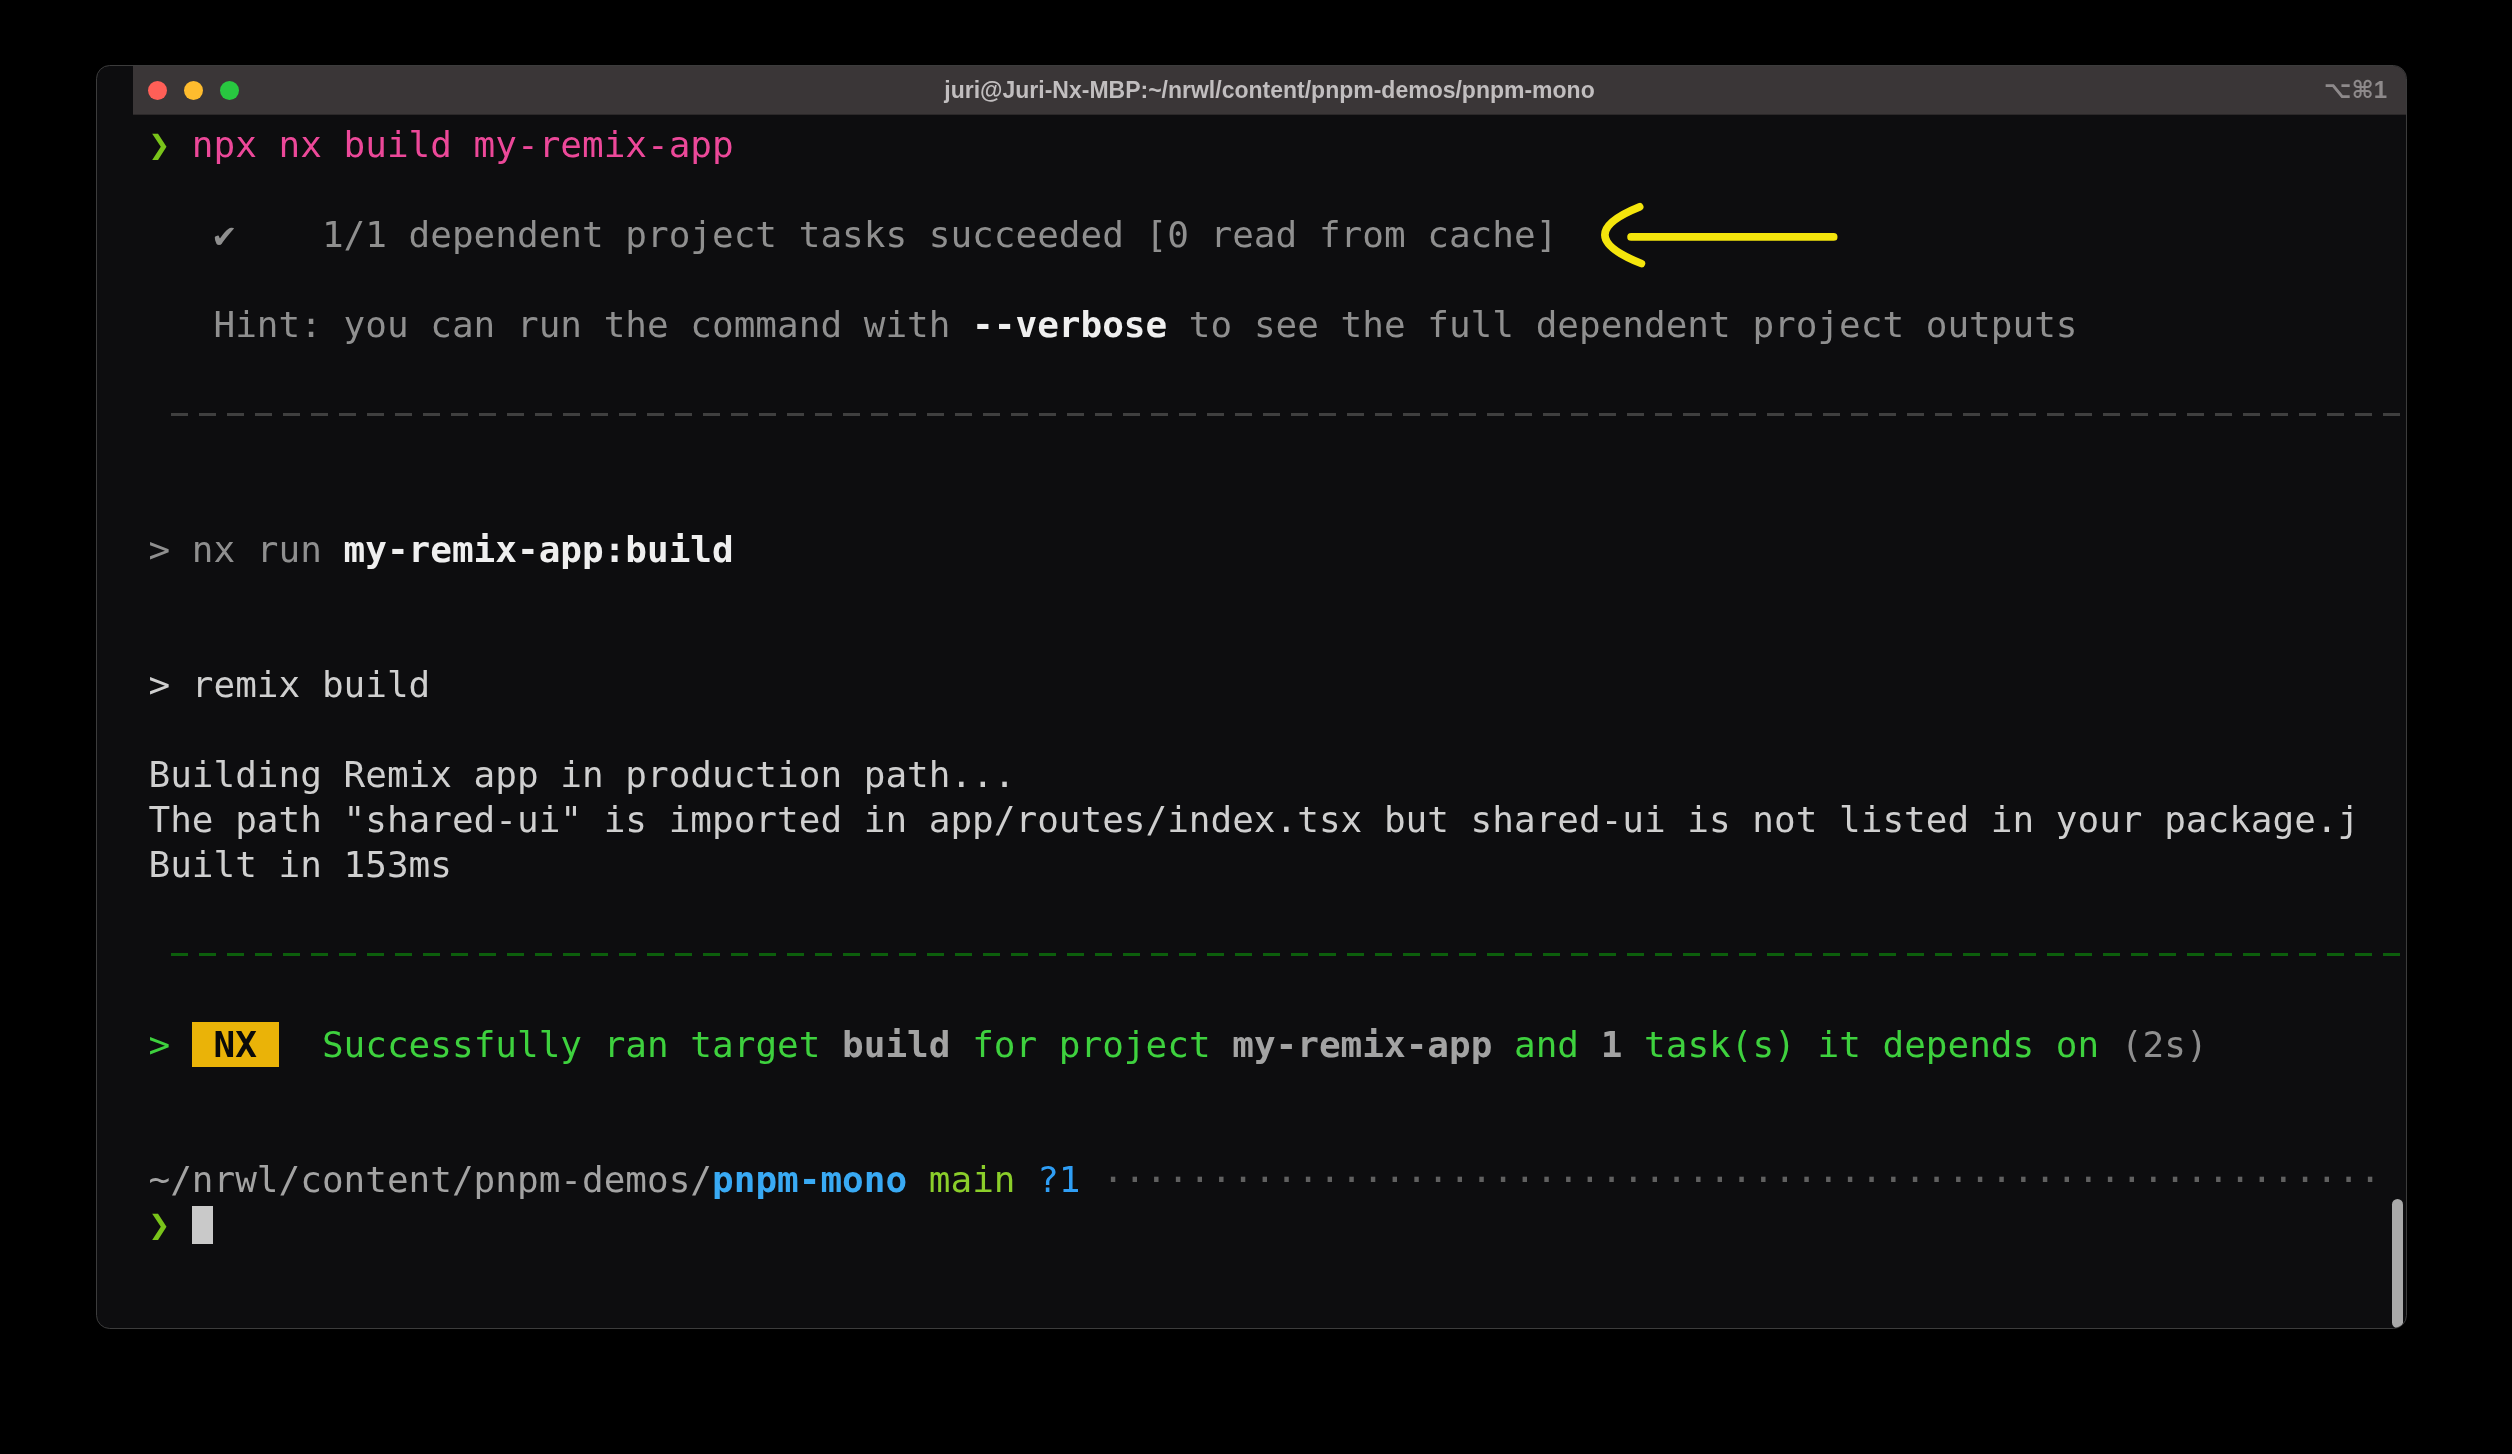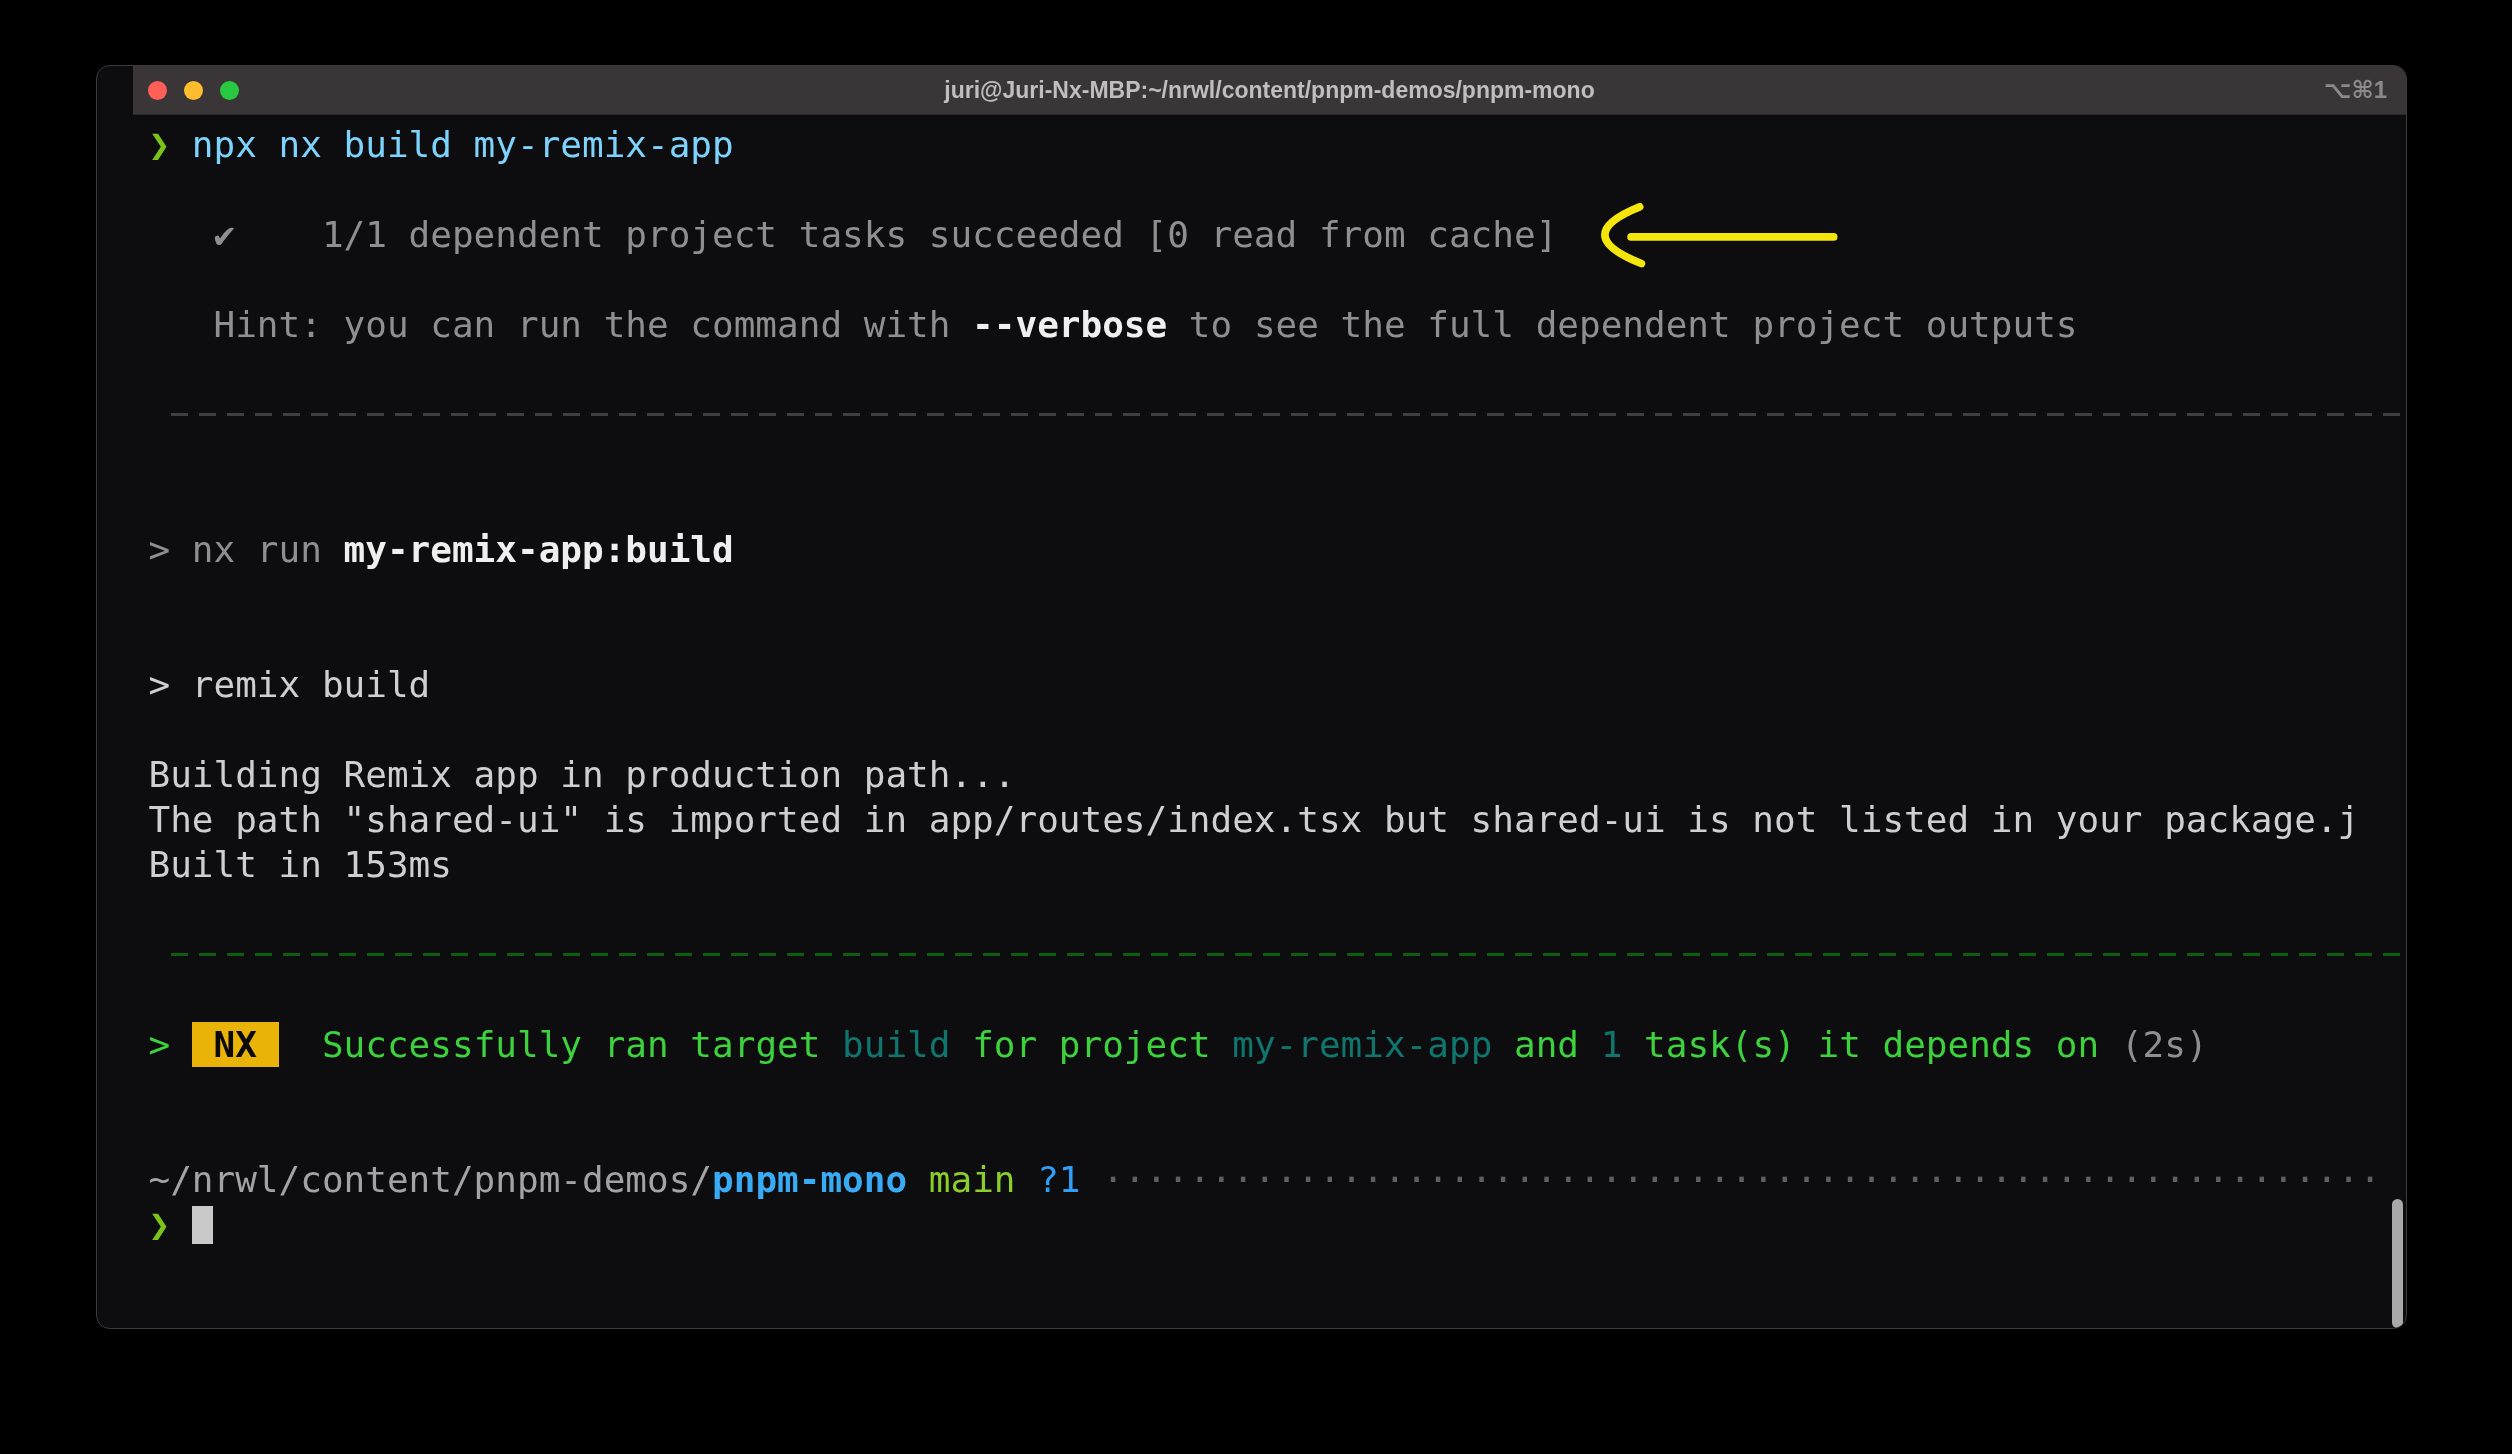--- a/index.html
+++ b/index.html
@@ -18,26 +18,26 @@
   .title{position:absolute;left:50%;top:50%;transform:translate(-50%,-50%);
          color:#c1bebf;font-family:"Liberation Sans","DejaVu Sans",sans-serif;
          font-size:23px;font-weight:700;white-space:nowrap;}
   .shortcut{position:absolute;right:19px;top:50%;transform:translateY(-50%);
             color:#8e8a8b;font-family:"Liberation Sans","DejaVu Sans",sans-serif;
             font-size:24px;font-weight:700;}
   .term{position:relative;padding:6.9px 0 0 15.5px;font-size:36px;}
   .line{height:45px;line-height:45px;white-space:pre;}
   
   .lime{color:#79c31a;font-weight:700;}
-  .bright{color:#7dd3fc;text-align:right;}
+  .bright{color:#ec4899;text-align:right;}
   .dim{color:#8f8f8f;}
   .whitebold{color:#efefef;font-weight:700;}
   .out{color:#cfcfcf;}
   .green{color:#3ed13e;}
-  .greenbold{color:#0f766e;font-weight:400;margin-top:32px;}
+  .greenbold{color:#a3a3a3;font-weight:700;margin-top:32px;}
   .teal{color:#a3a3a3;}
   .bluebold{color:#39aaf4;font-weight:700;}
   .blue{color:#2f9ef5;}
   .limebranch{color:#8bce2a;}
   .dots{color:#606060;}
   .badge{display:inline-block;background:#eab308;color:#0a0a0a;font-weight:700;}
   
   .sepline{position:relative;}
   .sep{position:absolute;top:21.5px;left:22px;width:2236px;height:2.6px;}
   .sep-gray{background:repeating-linear-gradient(90deg,#3f3f3f 0 17px,transparent 17px 28px);}

